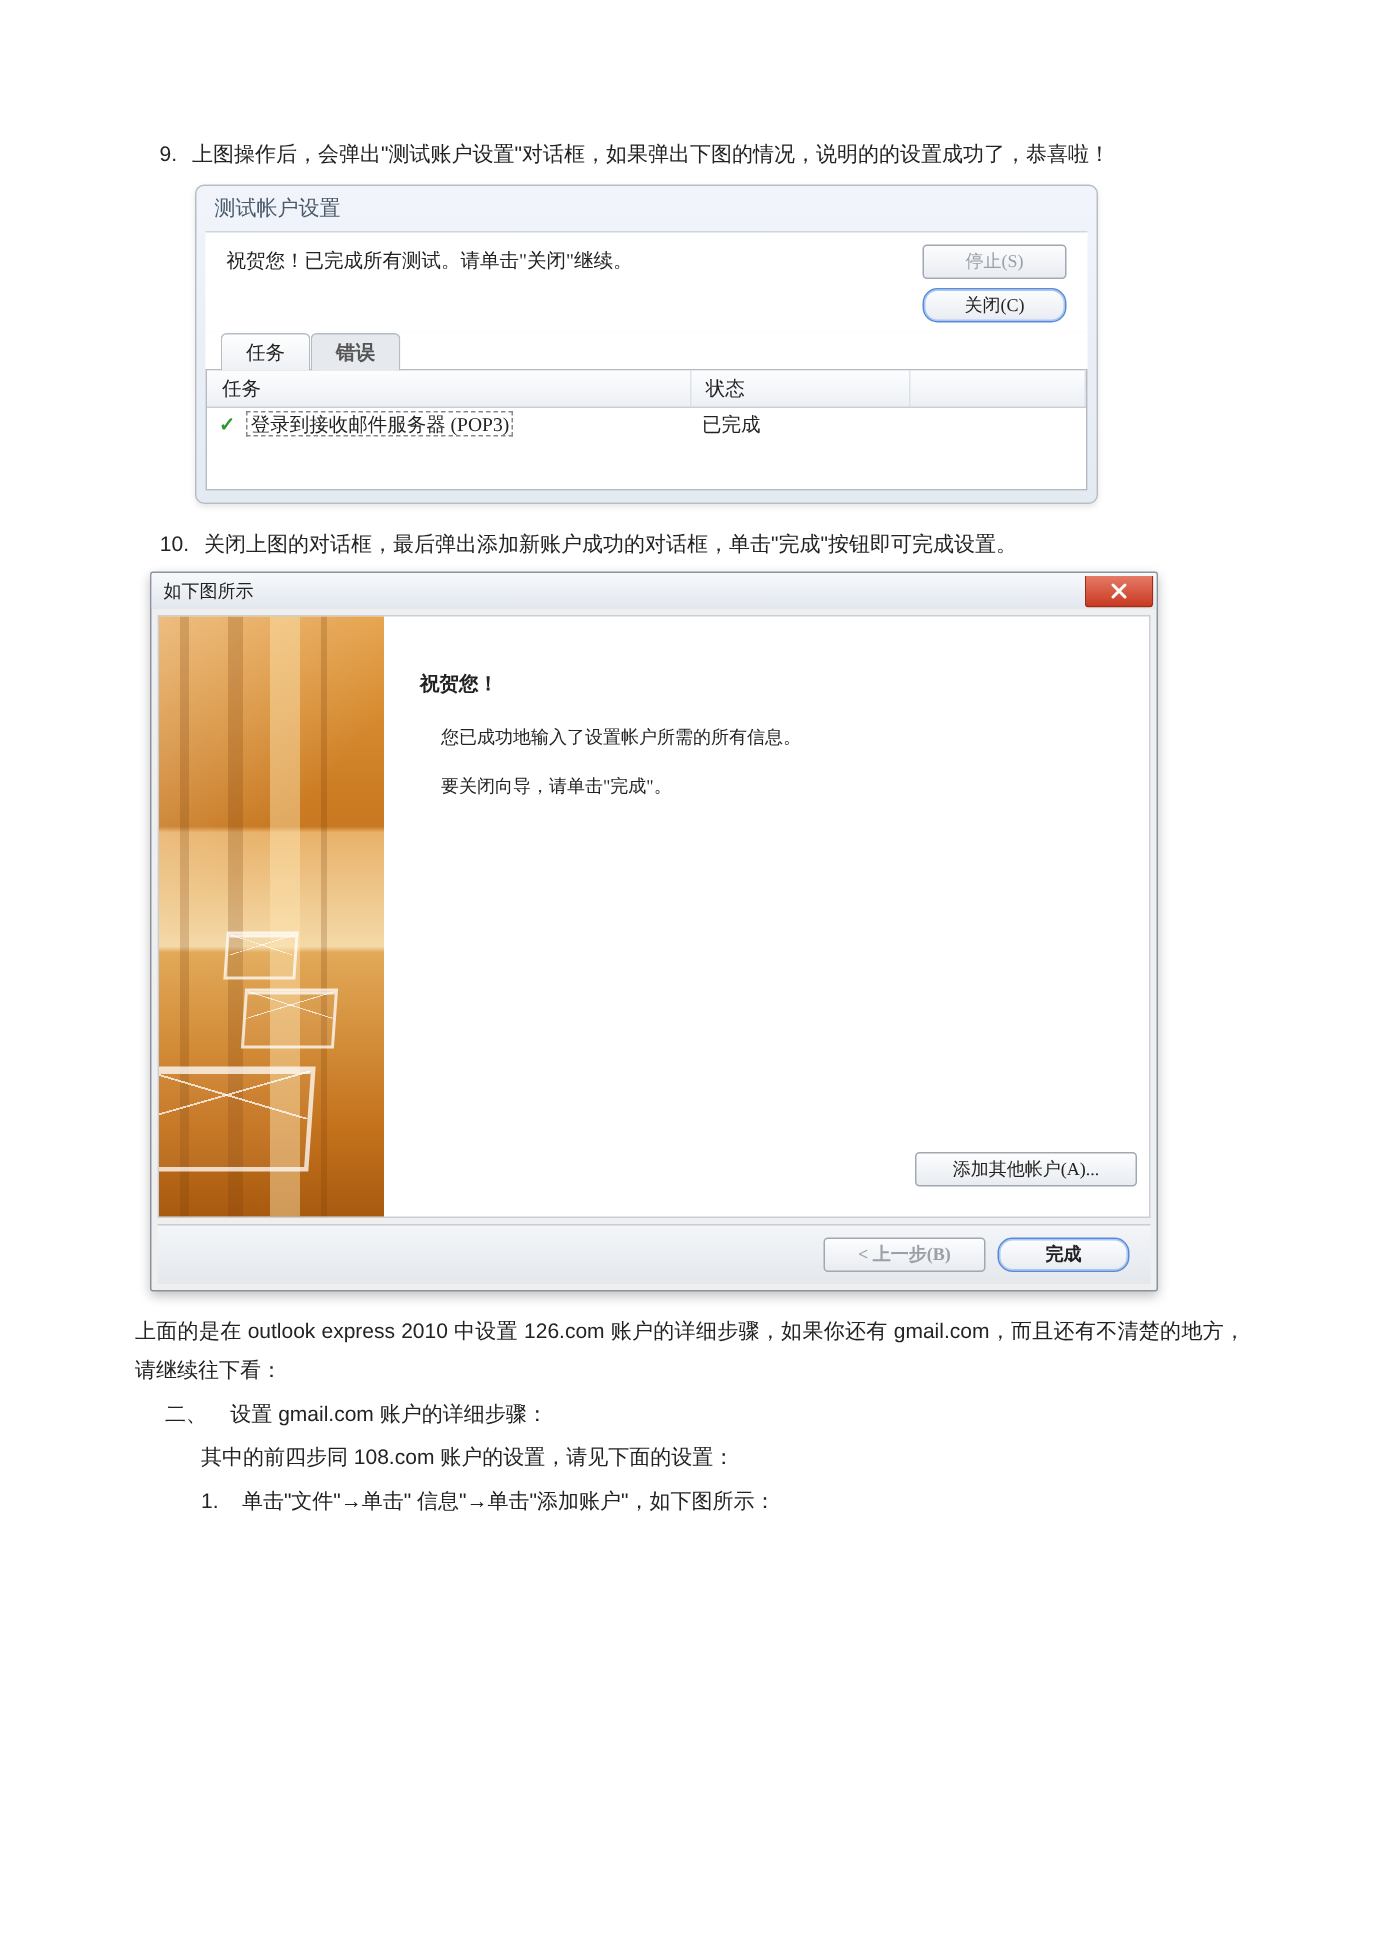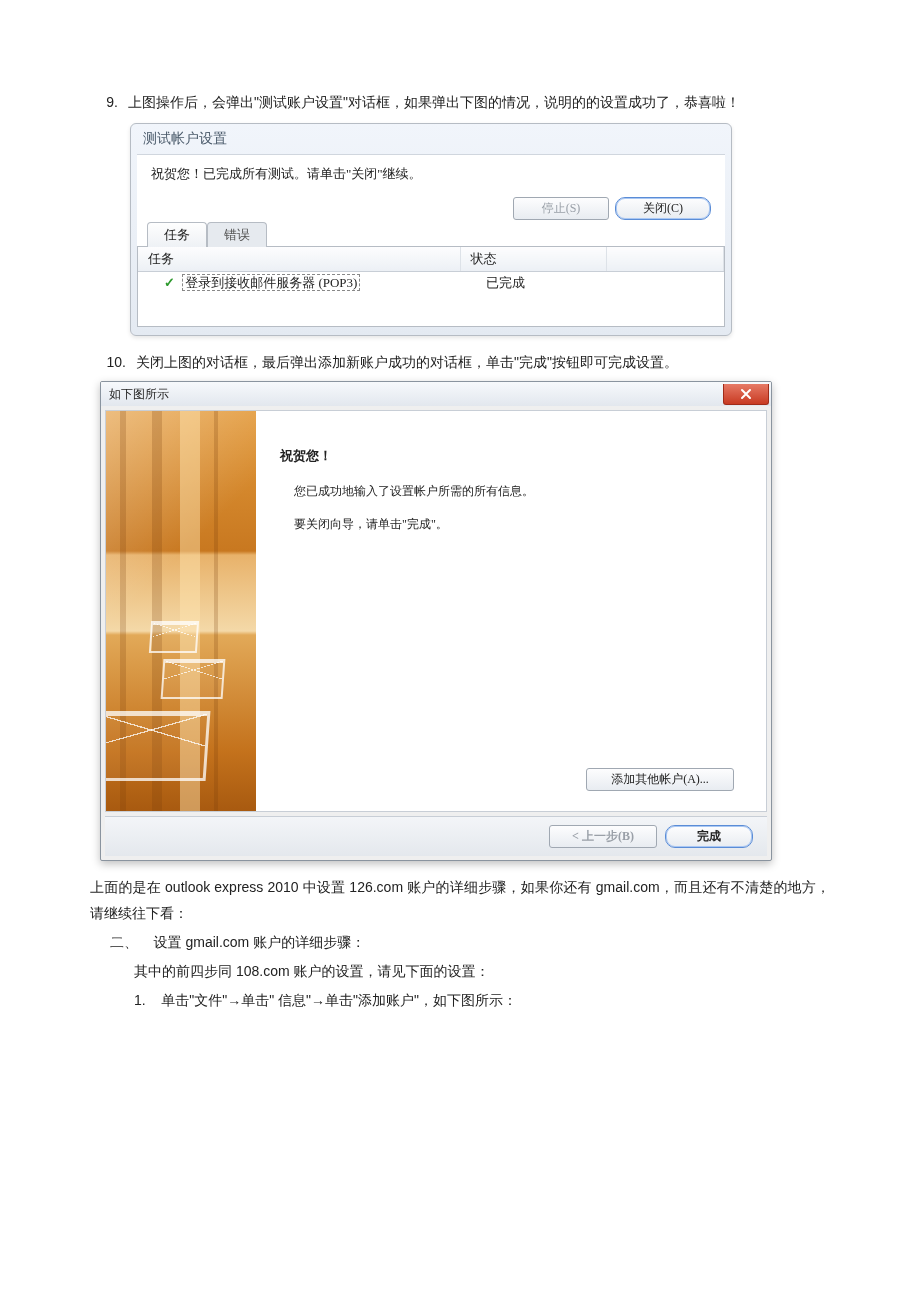--- a/index.html
+++ b/index.html
@@ -57,22 +57,22 @@
     font-size: 13px;
     color: #222;
     margin-bottom: 32px;
     padding-right: 110px;
   }
   .dlg1-btns {
     position: absolute;
     right: 14px;
     top: 8px;
     display: flex;
+    flex-direction: column;
     gap: 6px;
-    margin-top: 34px;
   }
   .win-btn {
     min-width: 78px;
     padding: 2px 8px;
     font-size: 12px;
     border: 1px solid #a0a8b2;
     border-radius: 3px;
     background: linear-gradient(#fdfdfe, #e8ecf1);
     text-align: center;
     cursor: pointer;
@@ -92,21 +92,21 @@
     font-size: 13px;
     border: 1px solid #b6bcc4;
     border-bottom: none;
     border-top-left-radius: 4px;
     border-top-right-radius: 4px;
     background: linear-gradient(#fefefe, #eef1f5);
     position: relative;
     top: 1px;
     cursor: pointer;
   }
-  .dlg1-tab.inactive { background: #e6eaef; color: #555; }
+  .dlg1-tab.inactive { background: #e6eaef; color: #555; font-weight: bold; }
   .dlg1-table-wrap {
     margin: 0 6px 8px 6px;
     background: #fff;
     border: 1px solid #b6bcc4;
     border-top: 1px solid #b6bcc4;
     padding: 0;
   }
   .dlg1-table {
     width: 100%;
     border-collapse: collapse;
@@ -114,21 +114,21 @@
   }
   .dlg1-table th {
     text-align: left;
     font-weight: normal;
     padding: 3px 10px;
     background: linear-gradient(#fdfdfe, #ecf0f5);
     border-bottom: 1px solid #c8ced6;
     border-right: 1px solid #dde2e8;
   }
   .dlg1-table td {
-    padding: 2px 26px;
+    padding: 2px 8px;
   }
   .chk {
     color: #2e9a2e;
     font-weight: bold;
     margin-right: 4px;
   }
   .dash-box {
     border: 1px dashed #888;
     padding: 0 2px;
   }
@@ -226,21 +226,21 @@
     border-radius: 15px;
   }
   .dlg2-heading {
     font-weight: bold;
     font-size: 13px;
     margin-bottom: 18px;
   }
   .dlg2-line { margin: 0 0 16px 14px; }
   .dlg2-addother {
     position: absolute;
-    right: 32px;
+    right: 8px;
     bottom: 20px;
   }
   .dlg2-footer {
     background: linear-gradient(#f3f5f8, #e4e8ed);
     border-top: 1px solid #c8ced6;
     margin: 0 4px 4px 4px;
     padding: 8px 14px;
     display: flex;
     justify-content: flex-end;
     gap: 8px;

